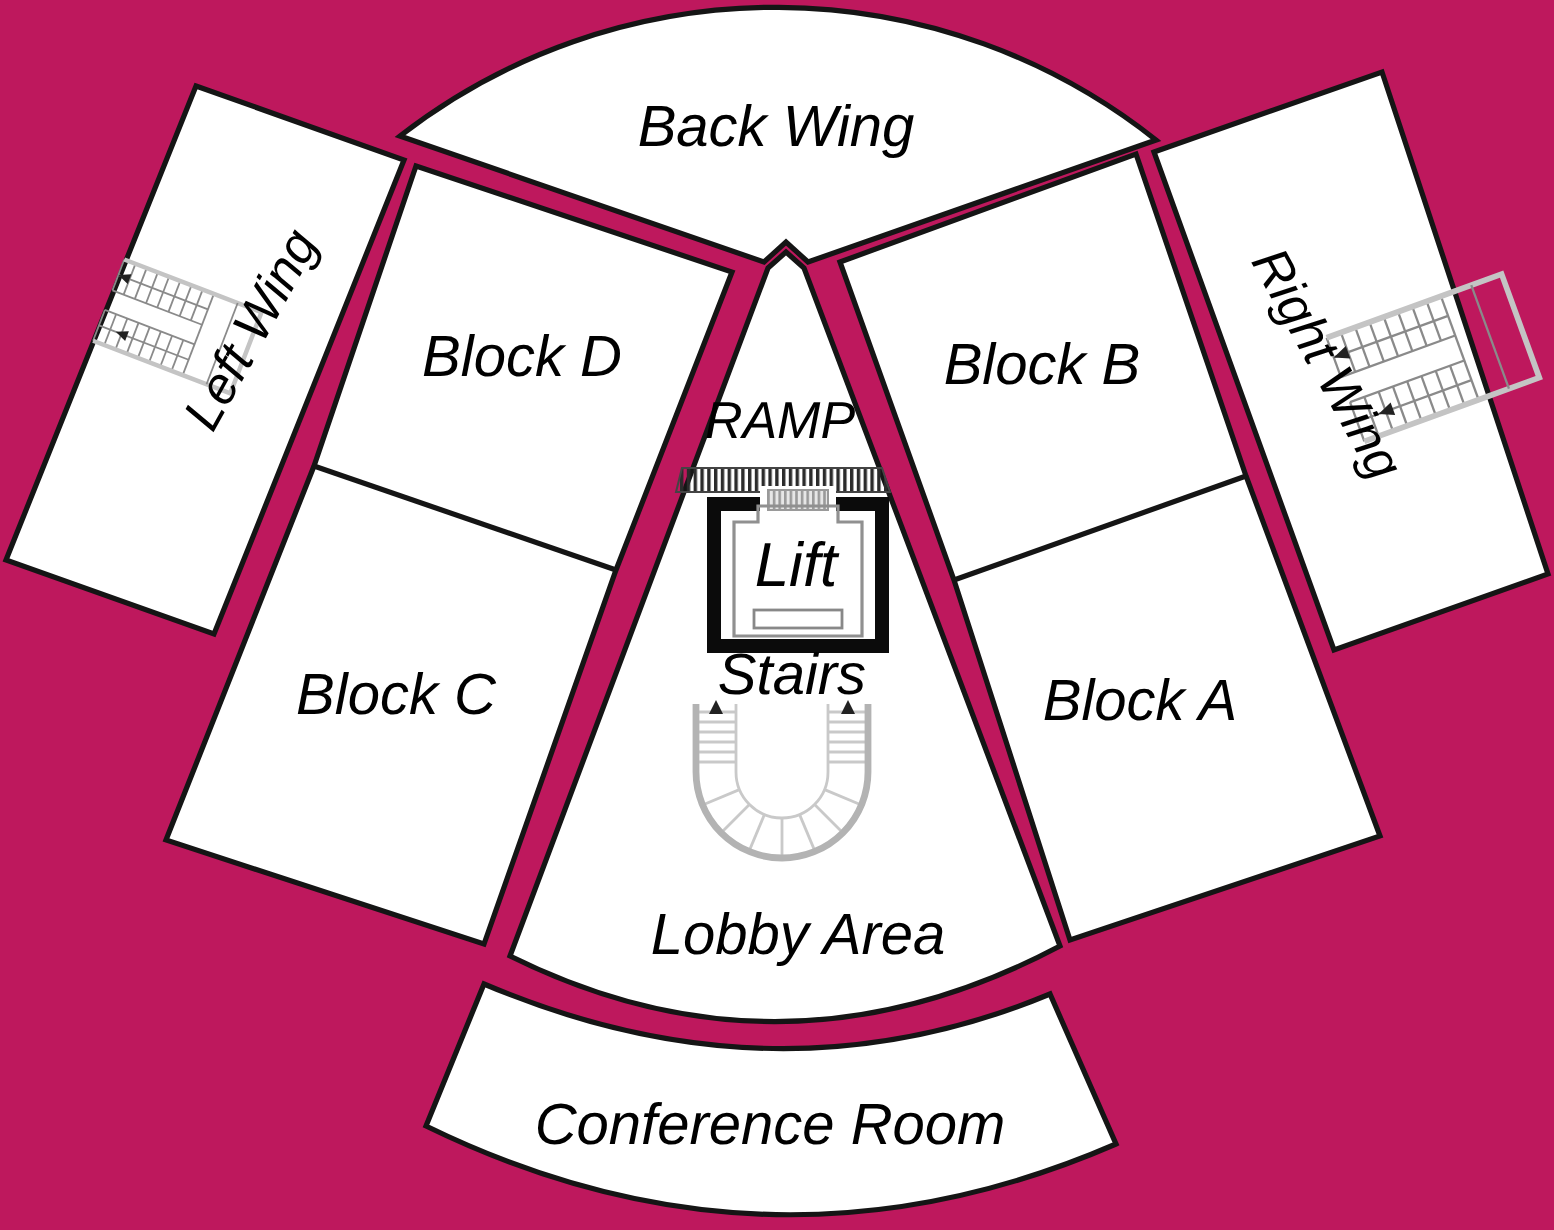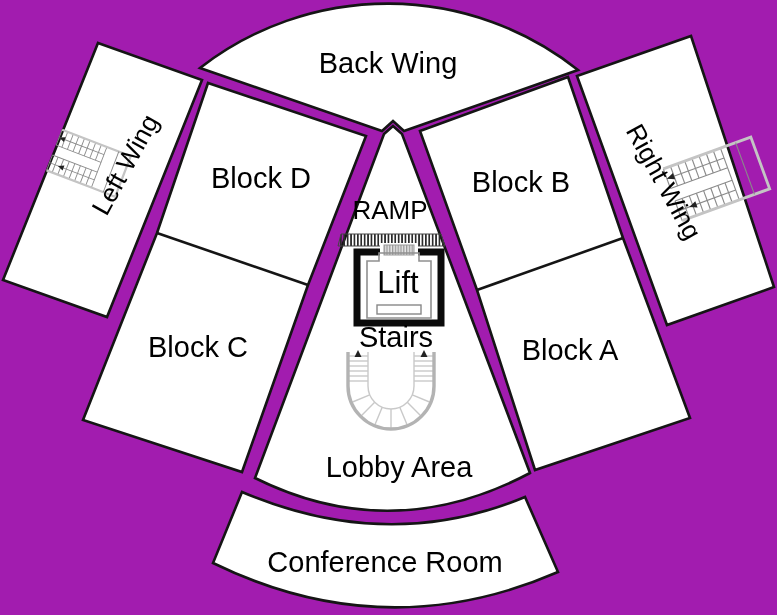--- a/index.html
+++ b/index.html
@@ -1,18 +1,18 @@
 <!DOCTYPE html>
 <html><head>
 <meta charset="utf-8">
 <style>
   html, body { margin: 0; padding: 0; background: #ffffff; }
   .stage {
     width: 777px; height: 615px; position: relative; overflow: hidden;
-    font-family: "Liberation Sans", sans-serif; background: #a21caf;
+    font-family: "Liberation Sans", sans-serif; background: #be185d; font-style: italic;
   }
   svg { display: block; }
   .wall { fill: #ffffff; stroke: #151515; stroke-width: 2.6px; stroke-linejoin: miter; }
   .divider { stroke: #151515; stroke-width: 2.6px; }
   .room-label {
     fill: #000000; font-family: "Liberation Sans", sans-serif;
     font-size: 29px; text-anchor: middle;
   }
   .small-label { font-size: 26px; }
   .lift-label { font-size: 31px; }

